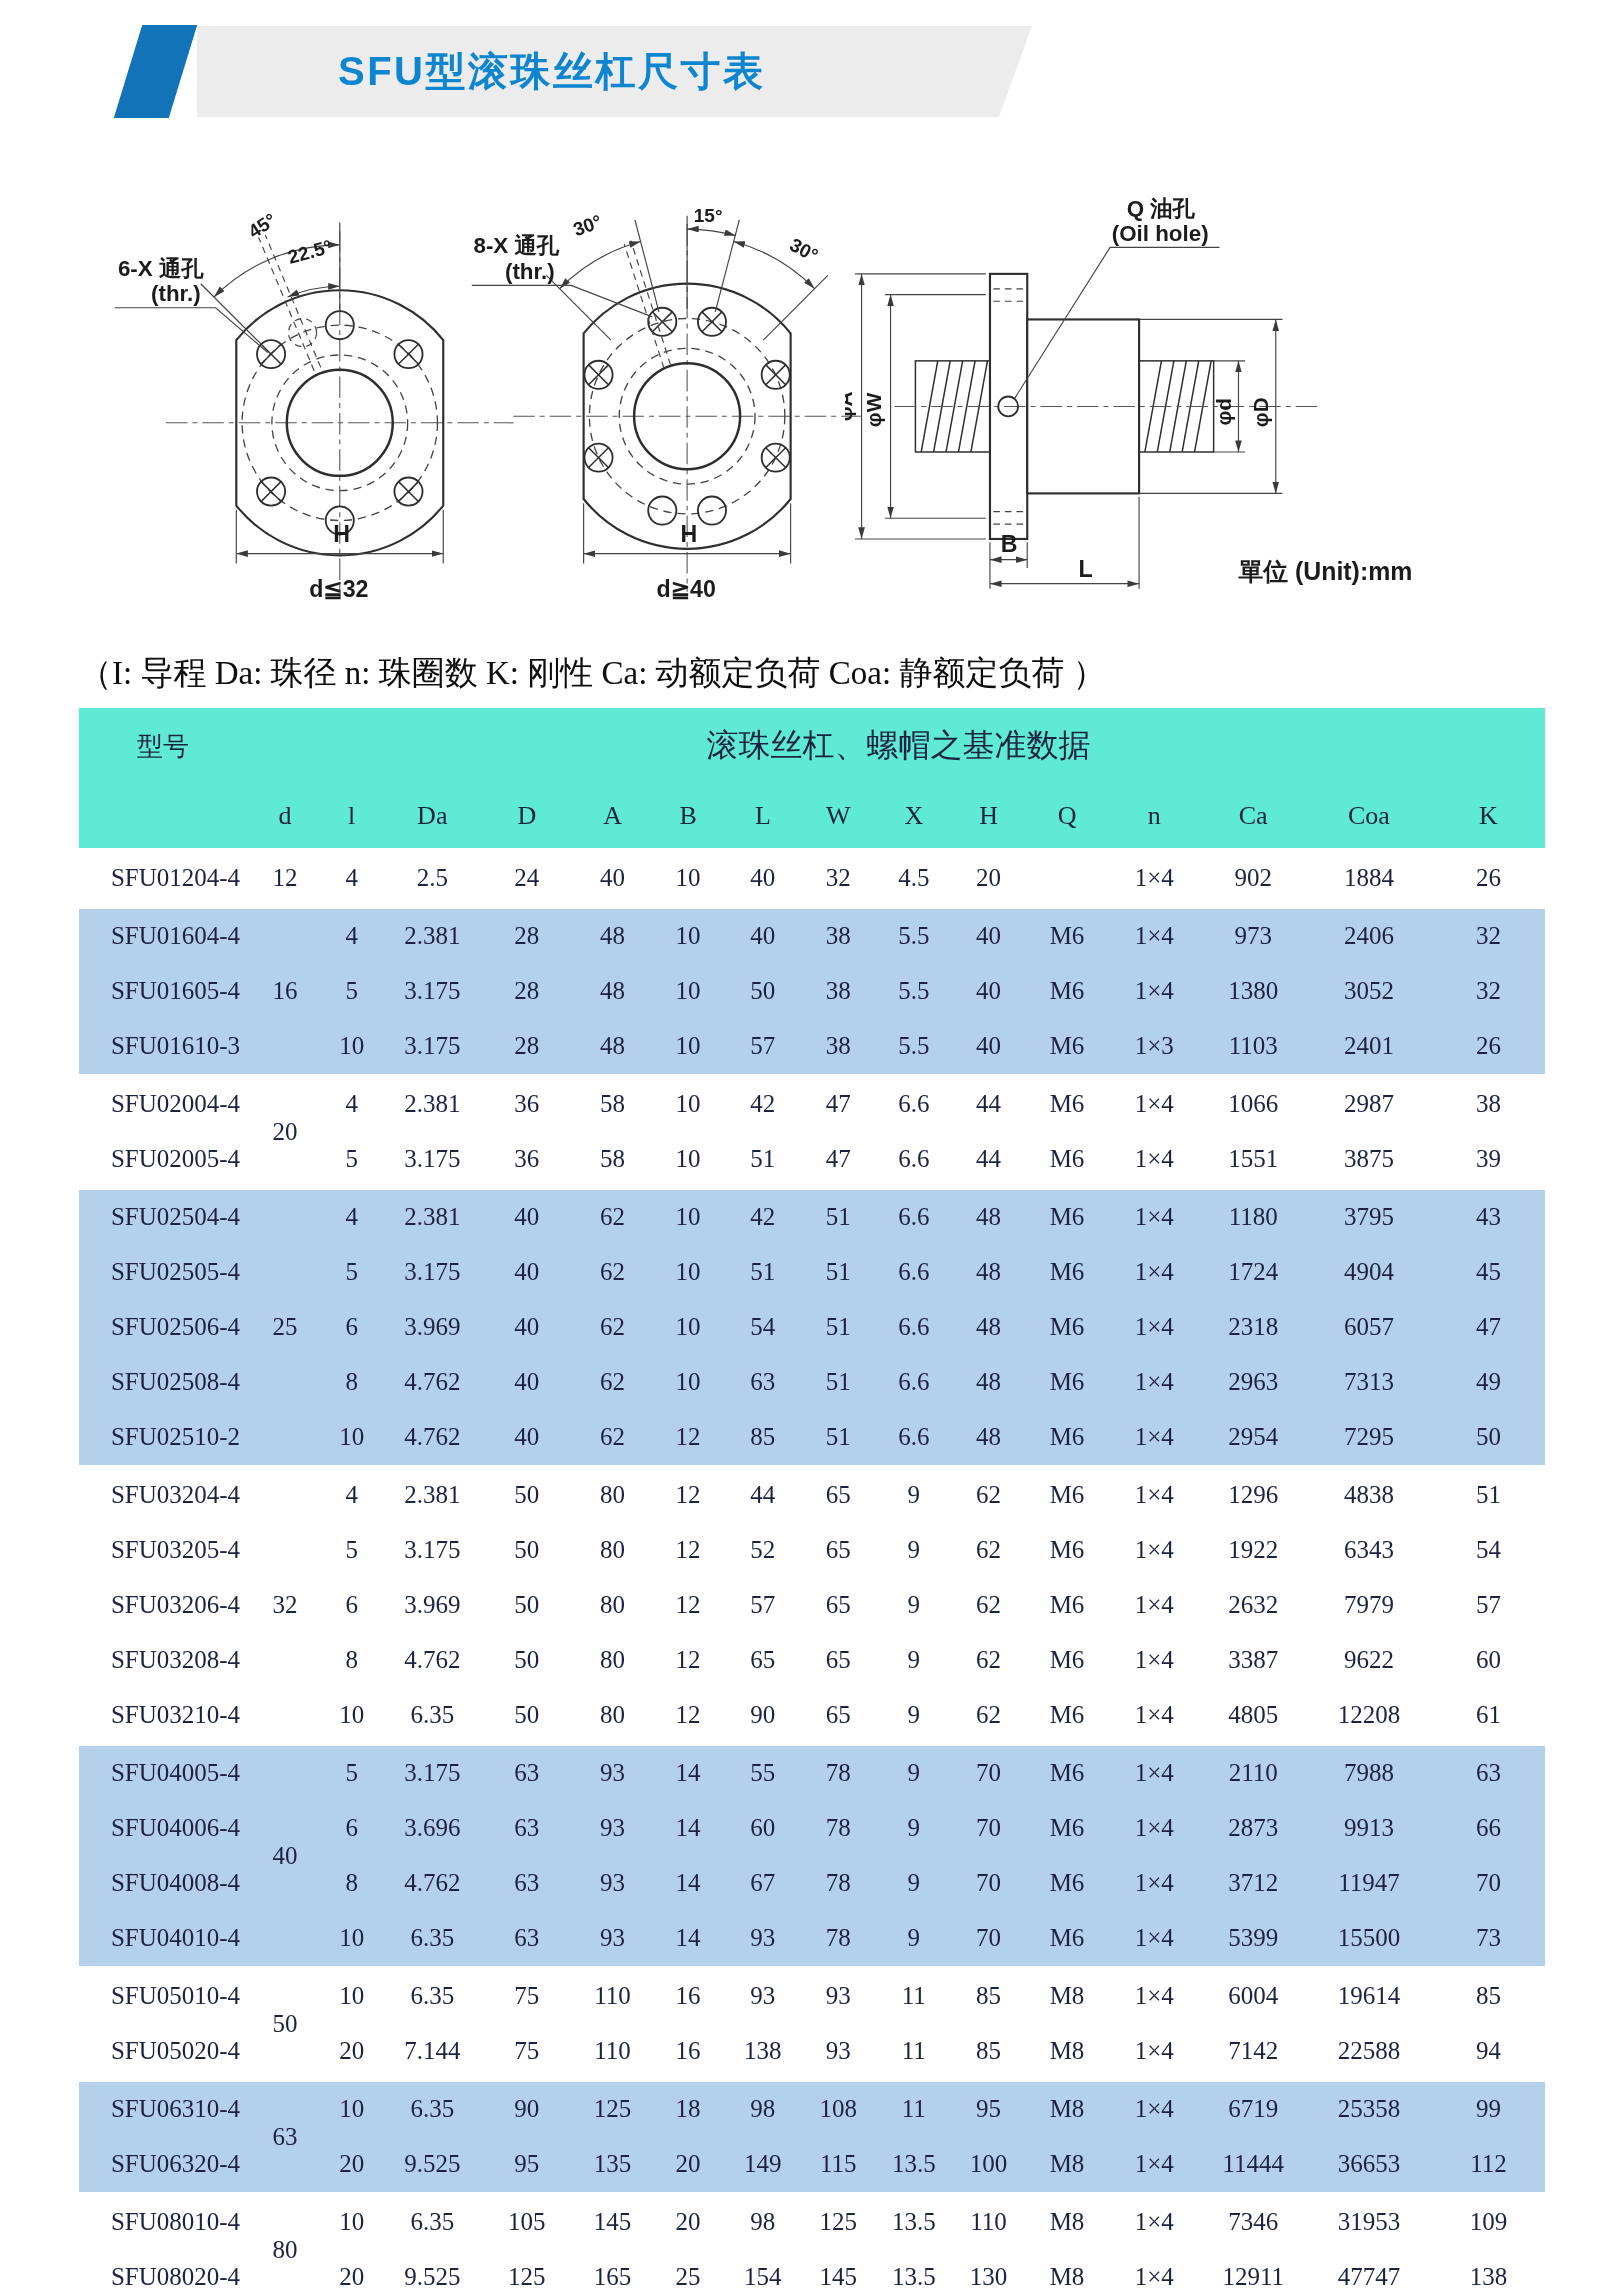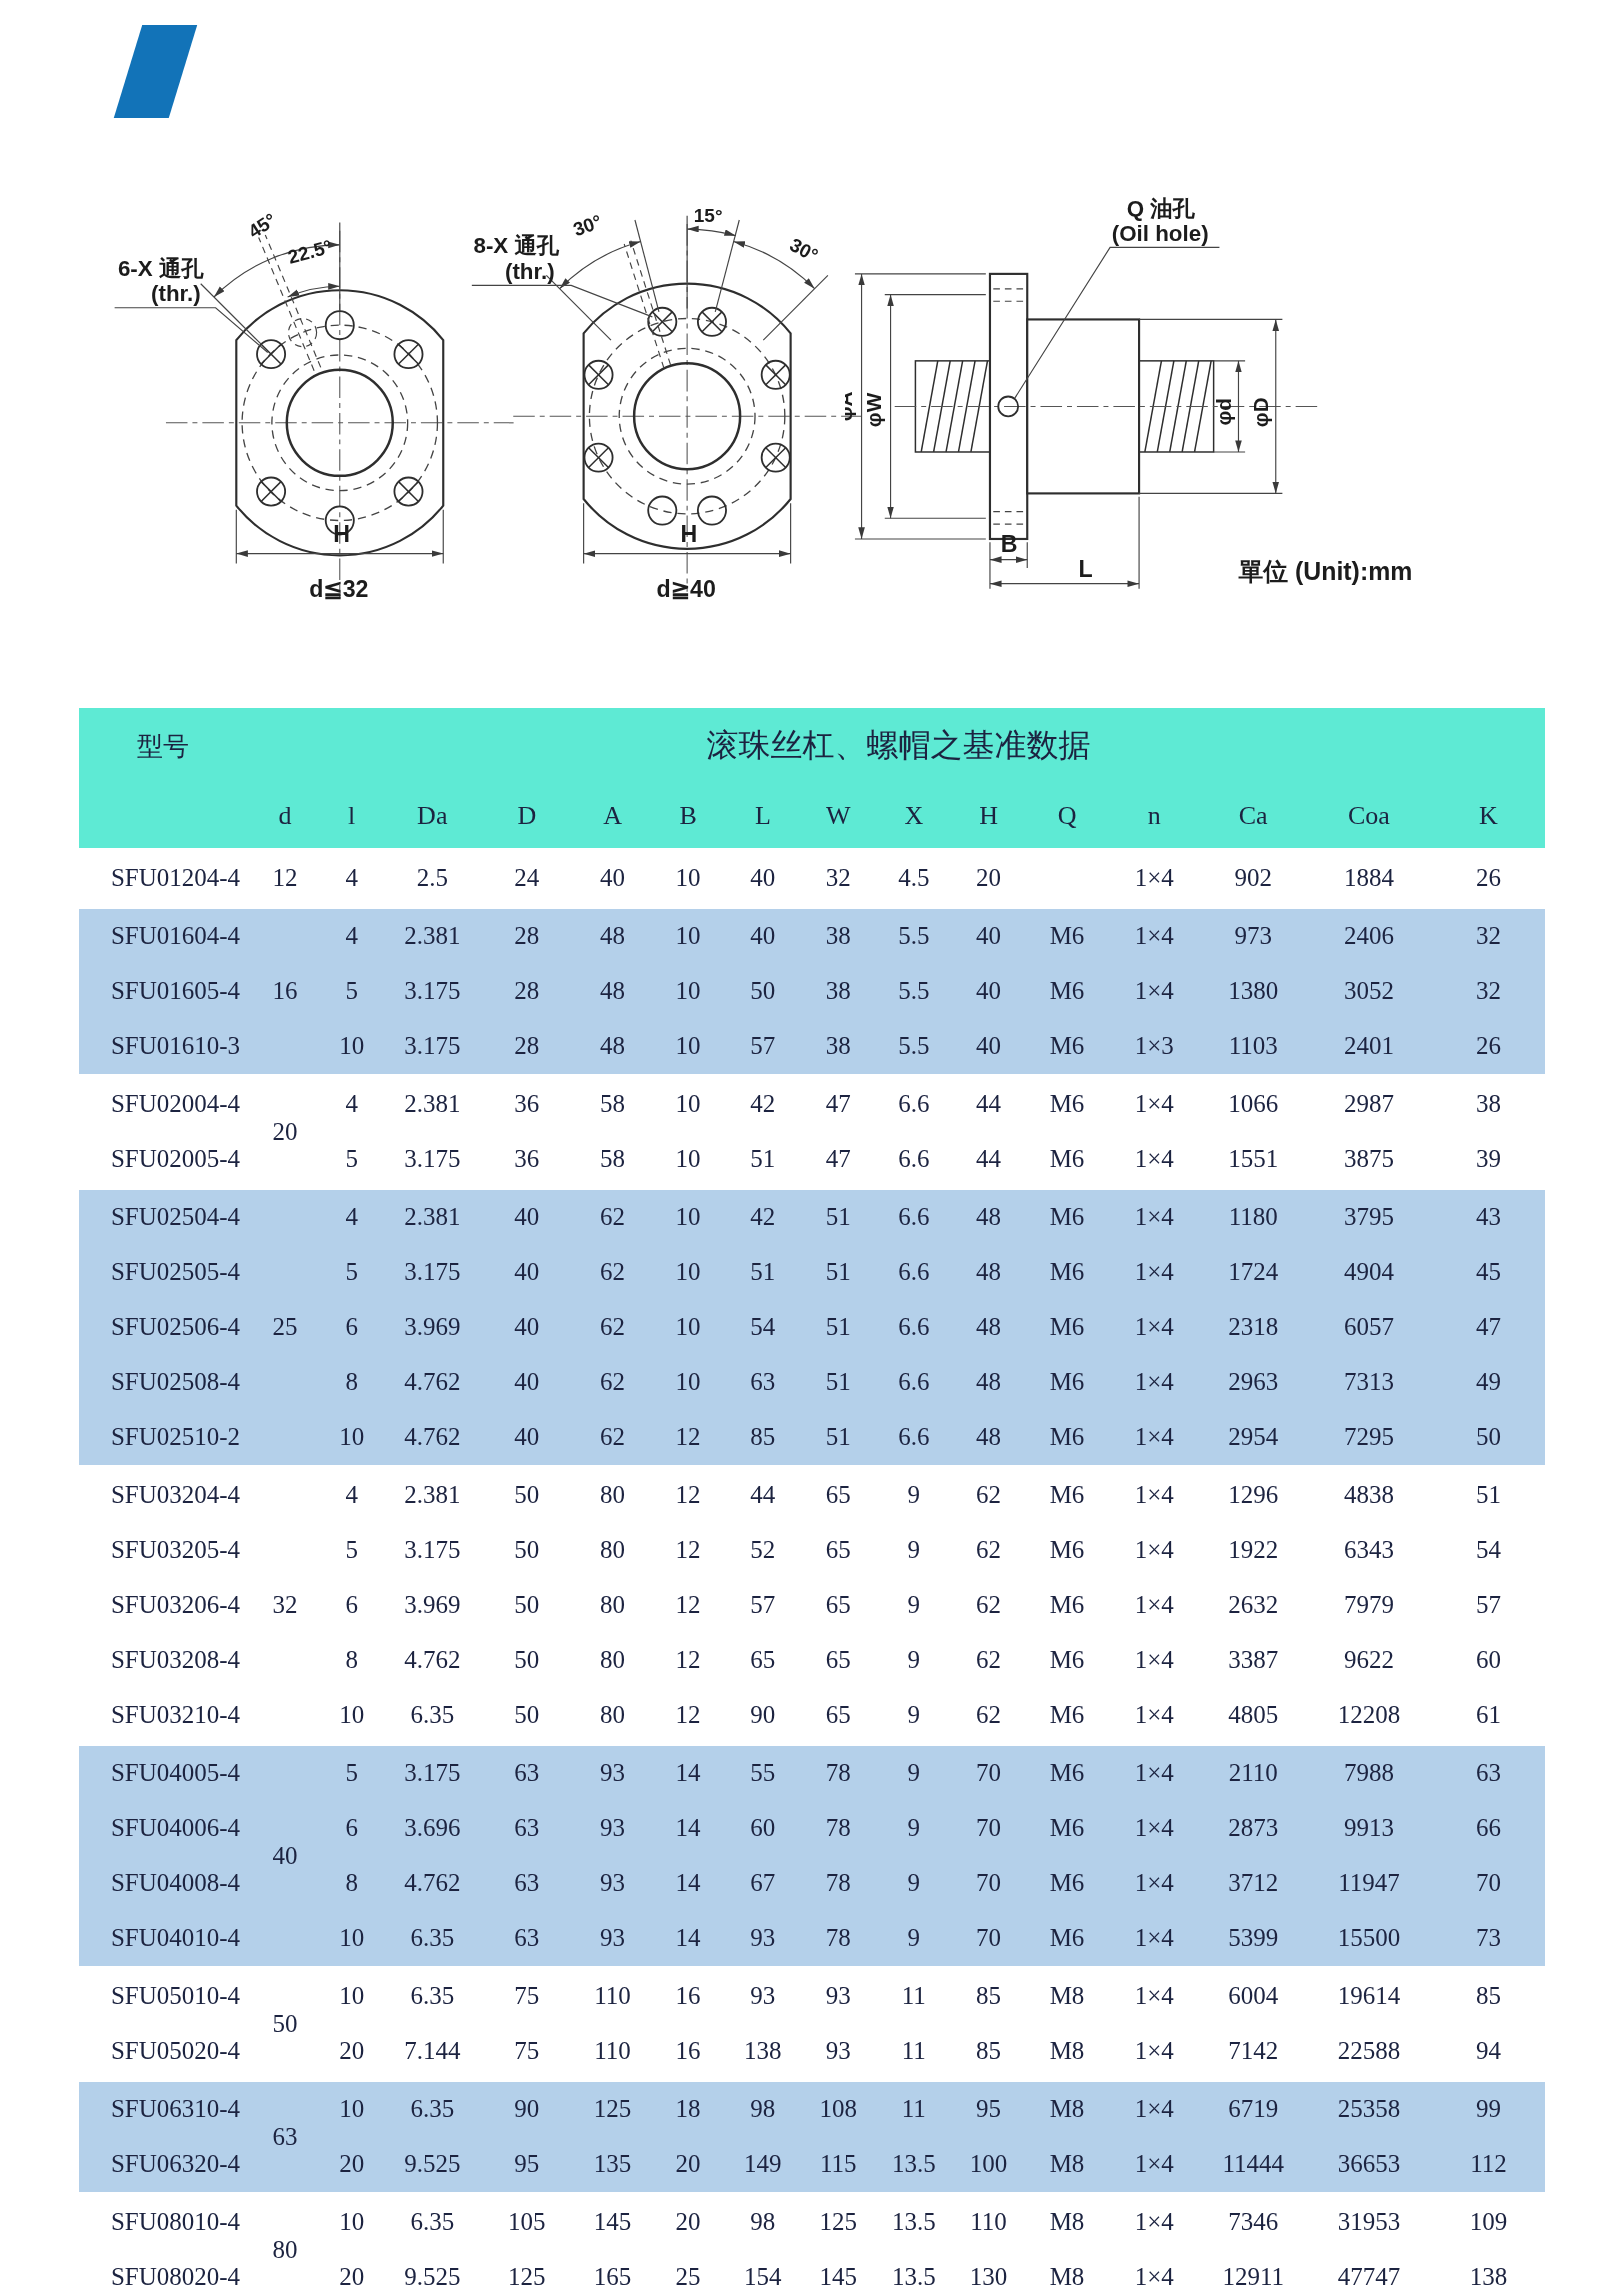--- a/index.html
+++ b/index.html
@@ -60,20 +60,23 @@
 
   <svg width="0" height="0" style="position:absolute">
     <defs>
       <marker id="arr" markerWidth="15" markerHeight="9" refX="14" refY="4" orient="auto-start-reverse" markerUnits="userSpaceOnUse">
         <path d="M0,0 L14,4 L0,8 Z" fill="#3a3a3a"></path>
       </marker>
     </defs>
   </svg>
 
   <div class="banner-accent"></div>
+  <div class="banner-bg">
+    <div class="page-title">SFU型滚珠丝杠尺寸表</div>
+  </div>
 
   <svg class="drw" style="left:108px;top:191px" width="447" height="414" viewBox="0 0 540 500">
     <line class="cline" x1="70" y1="280" x2="490" y2="280"></line>
     <line class="cline" x1="280" y1="48" x2="280" y2="492"></line>
     <path class="outline" d="M 155 180 A 160 160 0 0 1 405 180 L 405 380 A 160 160 0 0 1 155 380 Z"></path>
     <circle class="dashc" cx="280" cy="280" r="118"></circle>
     <circle class="dashc" cx="280" cy="280" r="82"></circle>
     <circle class="bore" cx="280" cy="280" r="64"></circle>
     <circle class="hole" cx="280" cy="162" r="17"></circle>
     <circle class="hole" cx="280" cy="398" r="17"></circle>
@@ -215,20 +218,21 @@
     <line class="dln" x1="175" y1="424" x2="175" y2="480"></line>
     <line class="dln" x1="220" y1="424" x2="220" y2="455"></line>
     <line class="dln" x1="355" y1="369" x2="355" y2="480"></line>
     <line class="dln" x1="175" y1="445" x2="220" y2="445" marker-start="url(#arr)" marker-end="url(#arr)"></line>
     <line class="dln" x1="175" y1="474" x2="355" y2="474" marker-start="url(#arr)" marker-end="url(#arr)"></line>
     <text class="dim" x="188" y="436">B</text>
     <text class="dim" x="282" y="466">L</text>
     <text class="unit" x="475" y="470">單位 (Unit):mm</text>
   </svg>
 
+  <div class="caption">（I: 导程 Da: 珠径 n: 珠圈数 K: 刚性 Ca: 动额定负荷 Coa: 静额定负荷 ）</div>
 
   <div class="tablewrap">
     <table class="dims">
       <colgroup>
         <col style="width:11.8%">
           <col style="width:4.5%">
           <col style="width:4.6%">
           <col style="width:6.4%">
         <col style="width:6.5%">
           <col style="width:5.2%">

